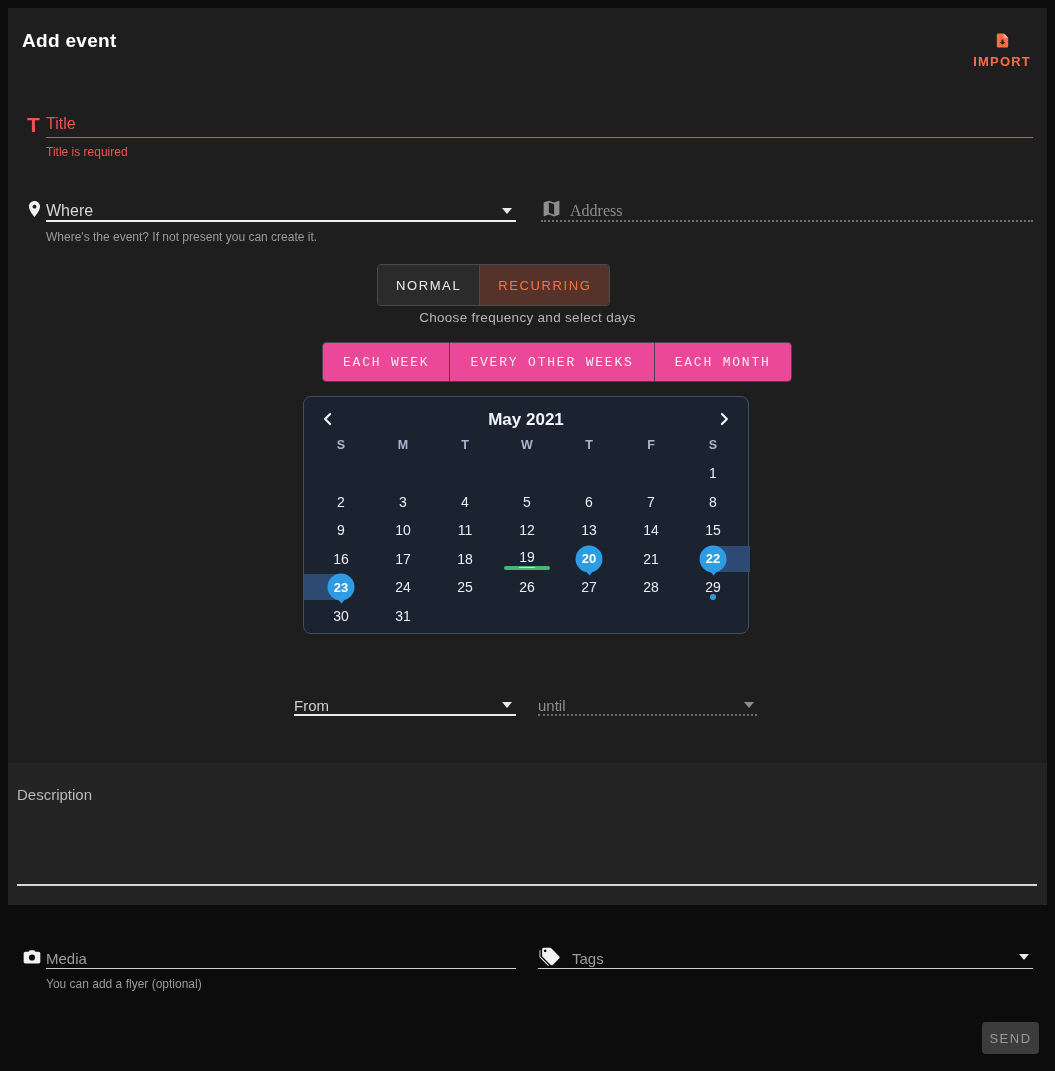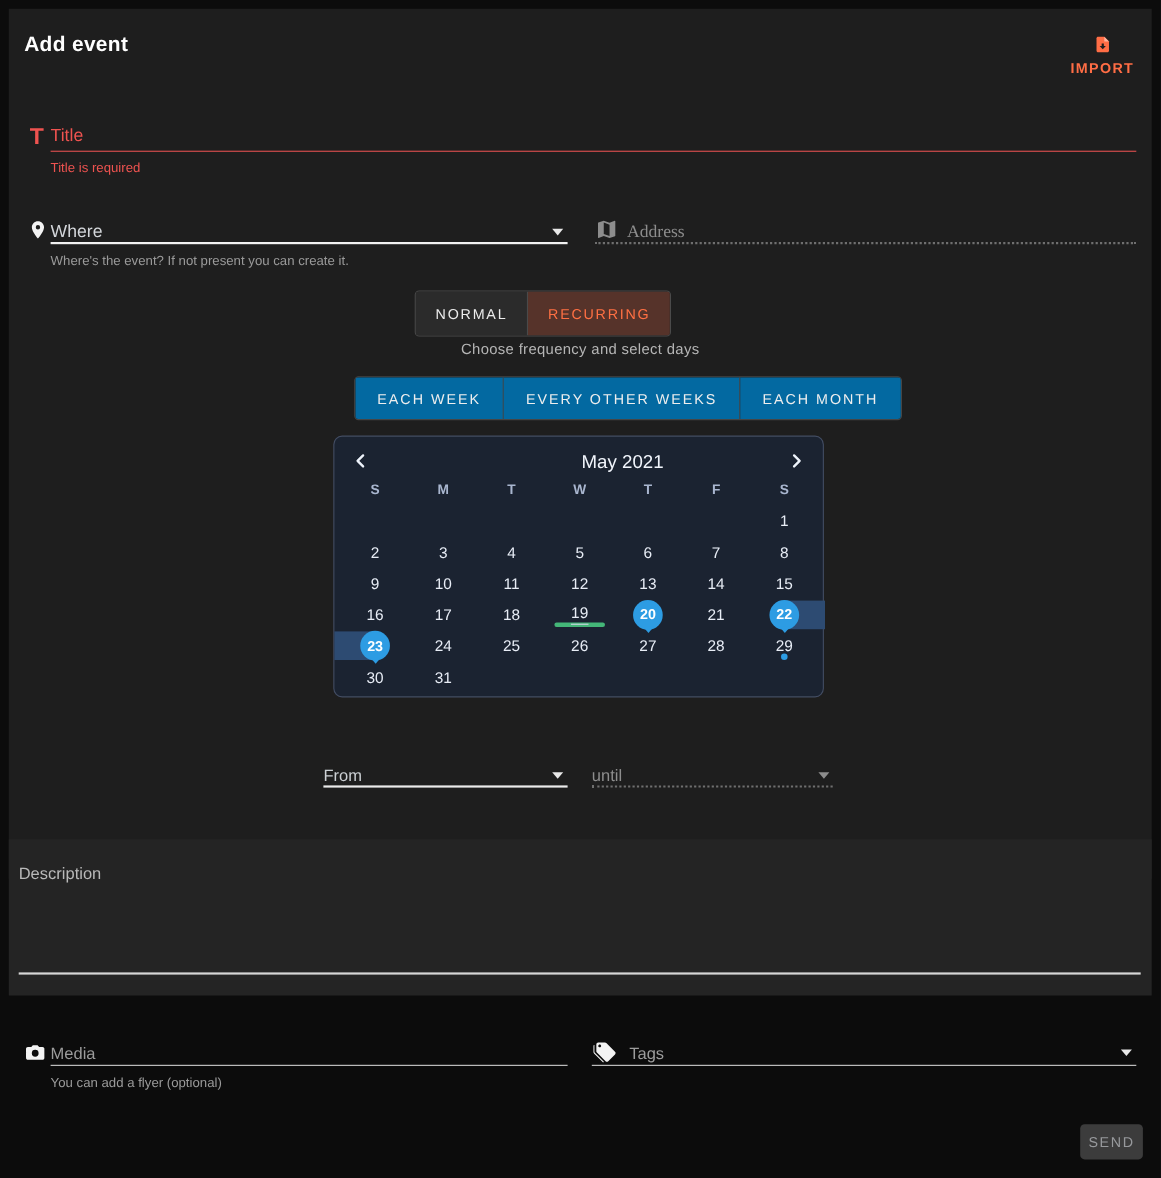--- a/index.html
+++ b/index.html
@@ -42,29 +42,29 @@
   
   .type-tabs{ left:369px; top:256px; height:42px; display:flex; border:1px solid #4a4a4a; border-radius:4px; overflow:hidden; }
   .type-tab{ background:#2b2b2b; border:none; border-right:1px solid #4a4a4a; color:#ececec; font-family:inherit;
     font-size:13px; letter-spacing:1.6px; padding:0 18px; cursor:pointer; }
   .type-tab:last-child{ border-right:none; }
   .type-tab.active{ background:var(--rec-bg); color:#ff7043; }
   .tabs-hint{ left:0; top:302px; width:1039px; text-align:center; font-size:13.5px; color:#b5b5b5; letter-spacing:.3px; }
 
   
   .freq-group{ left:314px; top:334px; height:40px; display:flex; border:1px solid #464646; border-radius:4px; overflow:hidden; }
-  .freq-btn{ background:#0369a1; border:none; border-right:1px solid #464646; color:#eeeeee; font-family:Liberation Sans, sans-serif;
+  .freq-btn{ background:#ec4899; border:none; border-right:1px solid #464646; color:#eeeeee; font-family:Liberation Mono, monospace;
     font-size:13px; letter-spacing:1.8px; padding:0 20px; cursor:pointer; }
   .freq-btn:last-child{ border-right:none; }
 
   
   .calendar{ left:295px; top:388px; width:446px; height:238px; background:#1b2331; border:1px solid #434d63; border-radius:8px; }
   .cal-nav{ position:absolute; top:12px; width:22px; height:22px; background:none; border:none; cursor:pointer; padding:0; }
   .cal-prev{ left:13px; } .cal-next{ right:13px; }
-  .cal-title{ position:absolute; left:0; top:13px; width:100%; text-align:center; font-size:17px; font-weight:normal; color:#f1f5fc;margin-left:40px; }
+  .cal-title{ position:absolute; left:0; top:13px; width:100%; text-align:center; font-size:17px; font-weight:bold; color:#f1f5fc; }
   .cal-weekdays{ position:absolute; left:6px; top:41px; width:434px; display:flex; }
   .cal-weekdays span{ width:62px; text-align:center; font-size:12.5px; font-weight:bold; color:#a9b6cf; }
   .cal-weeks{ position:absolute; left:6px; top:62px; width:434px; }
   .cal-row{ display:flex; height:28.5px; }
   .cal-day{ position:relative; width:62px; height:28.5px; display:flex; align-items:center; justify-content:center;
     font-size:14px; color:#e8edf6; cursor:pointer; }
   .cal-day .num{ position:relative; z-index:3; }
   .cal-day .num.underlined{ border-bottom:1px solid #ccd4e2; padding-bottom:2px; }
   .cal-day .balloon{ position:absolute; z-index:2; left:50%; top:50%; transform:translate(-50%,-50%); width:27px; height:27px;
     border-radius:50%; background:var(--sel-blue); }

